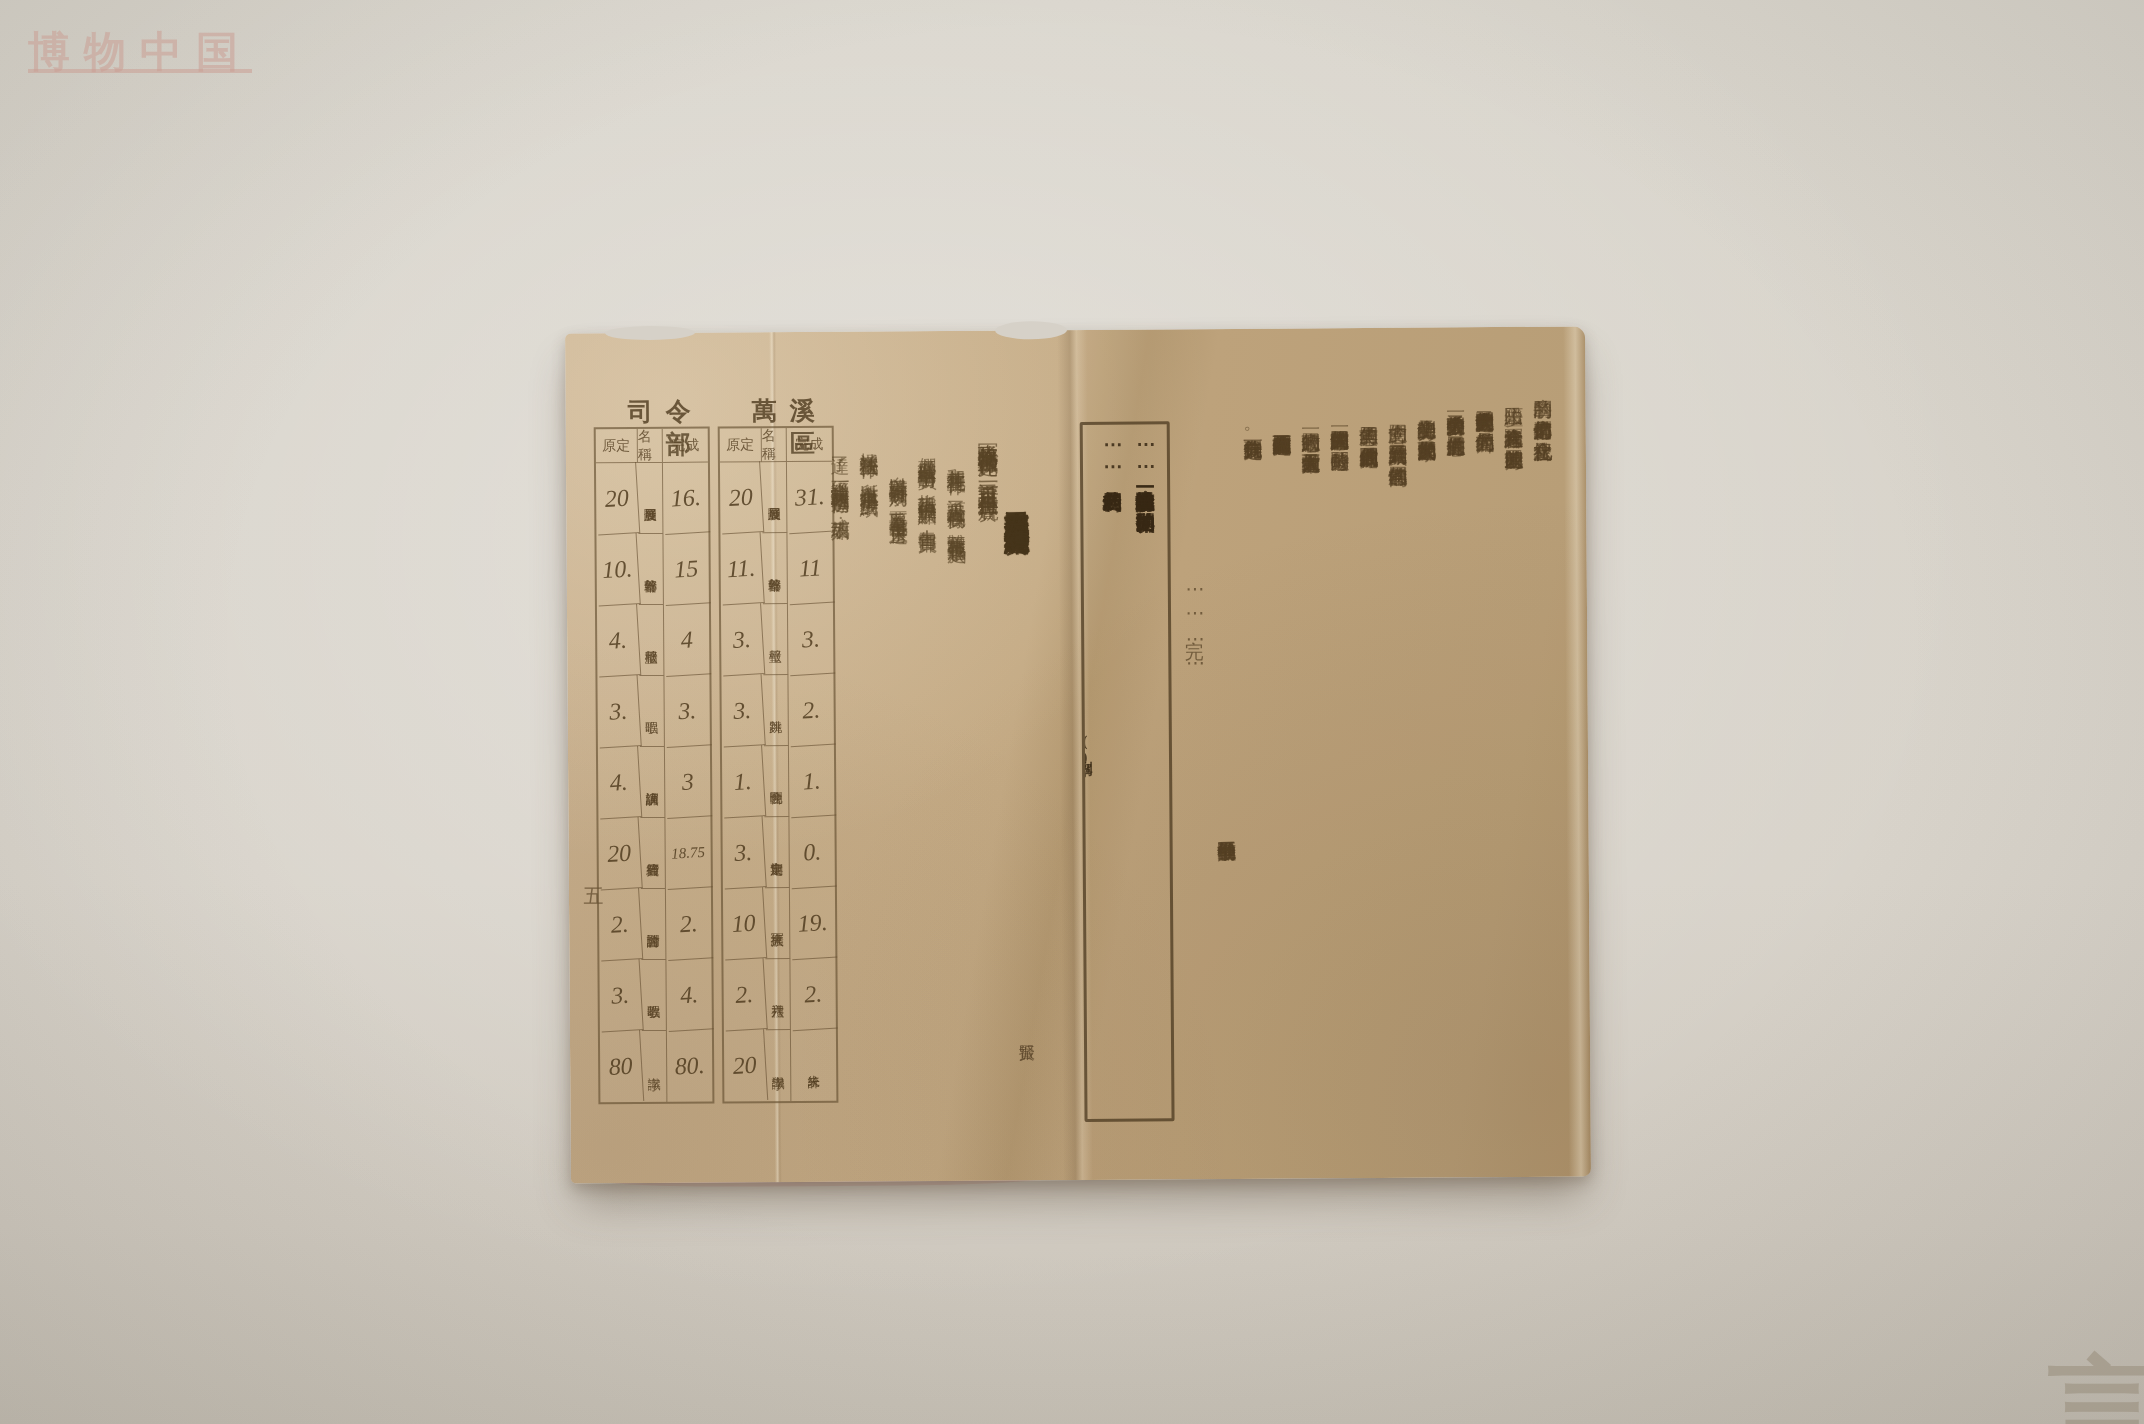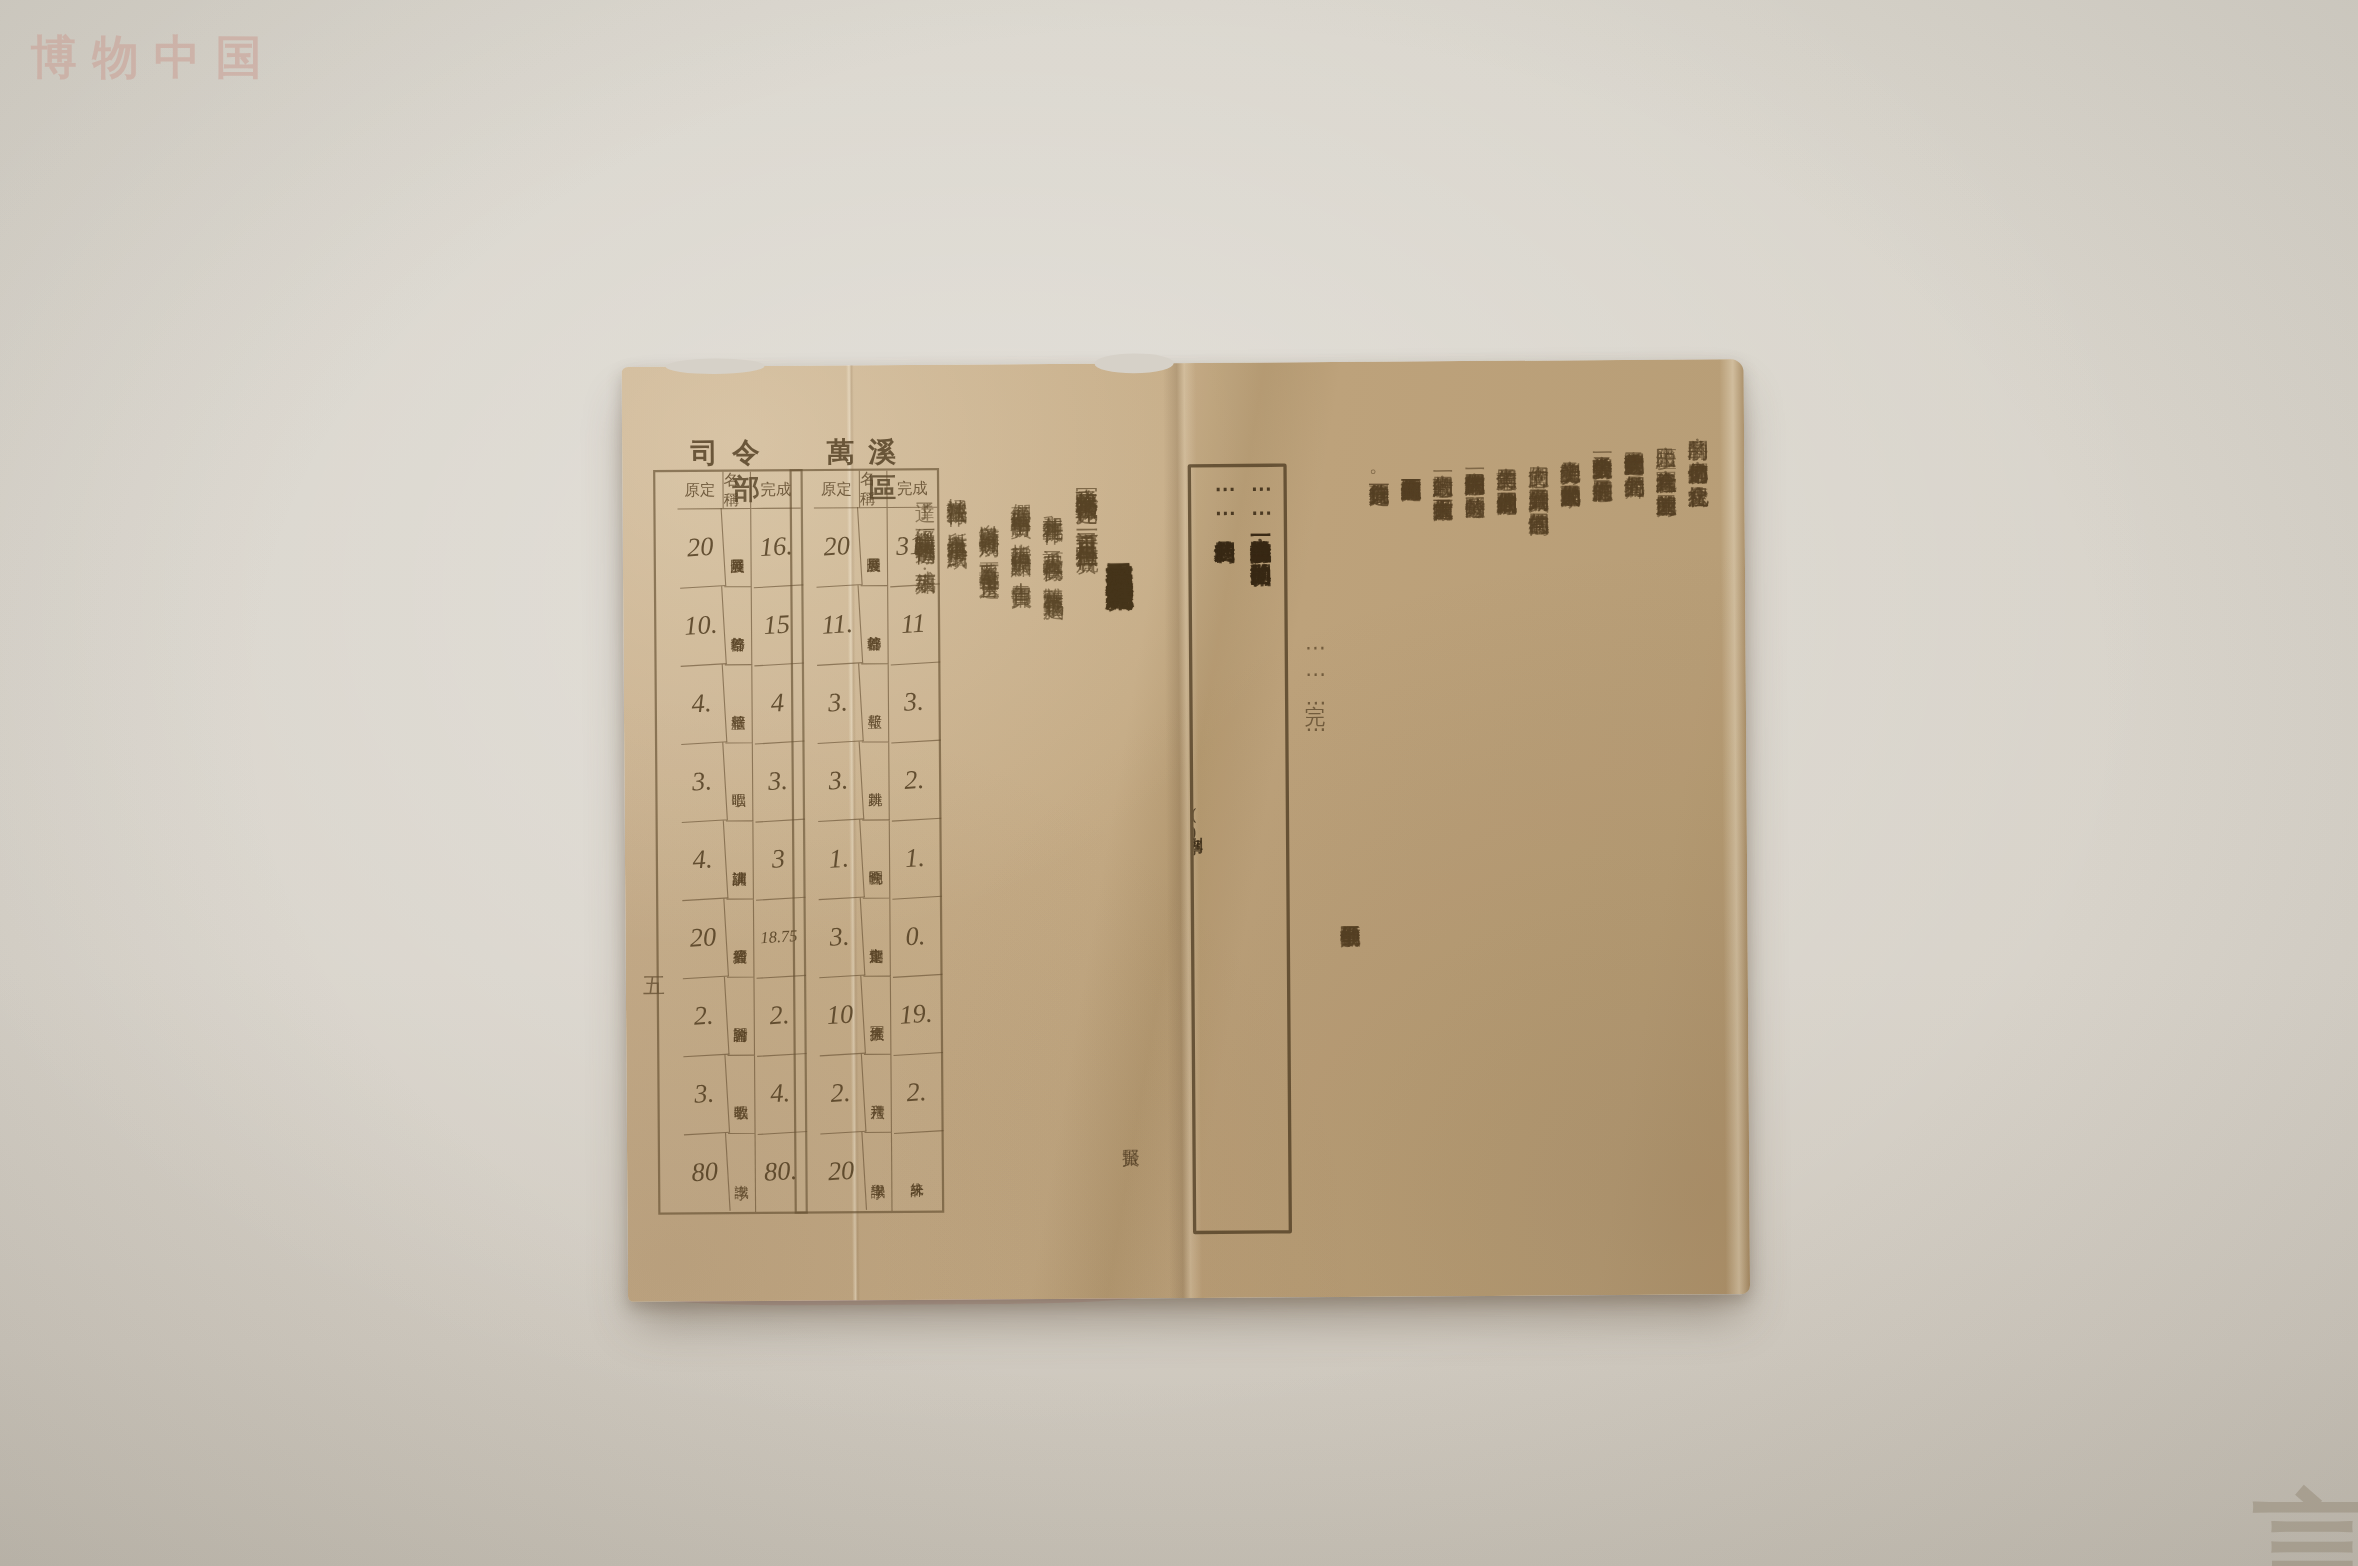--- a/index.html
+++ b/index.html
@@ -9,21 +9,21 @@
     background:
       radial-gradient(ellipse at 42% 38%, rgba(255,255,255,.28), transparent 62%),
       linear-gradient(180deg,#d9d5cc 0%,#d8d3ca 62%,#cfc9bf 86%,#c6c0b5 100%);
     background-color:#d6d1c8;
   }
   .vignette{position:absolute;inset:0;pointer-events:none;
     background:radial-gradient(ellipse at 50% 45%, transparent 55%, rgba(90,85,75,.14) 100%);}
   
   .wm{position:absolute;left:28px;top:24px;
     font-family:"Liberation Sans","DejaVu Sans",sans-serif;font-weight:700;
-    font-size:42px;letter-spacing:14px;color:rgba(203,158,147,.55);}
+    font-size:42px;letter-spacing:14px;color:rgba(203,158,147,.55);text-decoration:underline;}
   .corner-mark{position:absolute;right:-16px;bottom:-42px;font-size:112px;line-height:1;
     color:rgba(152,140,122,.55);font-weight:700;}
   
   .pink-under{position:absolute;left:584px;top:1166px;width:480px;height:20px;
     background:#c9ada6;opacity:.75;transform:rotate(-.4deg);border-radius:40%/60%;}
   
   .paper{position:absolute;left:568px;top:330px;width:1020px;height:850px;
     transform:rotate(-.4deg);z-index:2;
     border-radius:6px 12px 8px 5px;
     background:
@@ -48,21 +48,21 @@
   
   .v{writing-mode:vertical-rl;text-orientation:upright;}
   
   .pageno{position:absolute;left:12px;top:538px;font-size:20px;color:rgba(92,70,42,.72);}
   
   .ghead{position:absolute;top:62px;font-size:25px;letter-spacing:13px;text-indent:13px;
     color:rgba(82,62,34,.82);text-align:right;width:112px;font-weight:700;}
   .gh1{left:26px;} .gh2{left:150px;}
   .tbl{position:absolute;top:94px;border:2px solid rgba(100,78,48,.65);background:rgba(255,245,220,.04);}
   .t1{left:28px;} .t2{left:152px;}
-  .trow{display:grid;grid-template-columns:42px 25px 45px;padding-left:20px;}
+  .trow{display:grid;grid-template-columns:42px 25px 45px;}
   .hrow{height:34px;} .drow{height:71px;}
   .tc{border-right:1.6px solid rgba(100,78,48,.62);border-bottom:1.6px solid rgba(100,78,48,.62);
     display:flex;align-items:center;justify-content:center;overflow:hidden;}
   .trow .tc:last-child{border-right:none;}
   .tbl .trow:last-child .tc{border-bottom:none;}
   .hc{font-size:14px;color:rgba(88,66,38,.8);}
   .num{font-size:24px;font-style:italic;color:rgba(80,60,32,.85);transform:rotate(-3deg);}
   .num.small{font-size:15px;}
   .itm{font-size:13px;line-height:25px;color:rgba(88,66,38,.8);letter-spacing:0;}
   .itm-v{writing-mode:vertical-rl;text-orientation:upright;}

